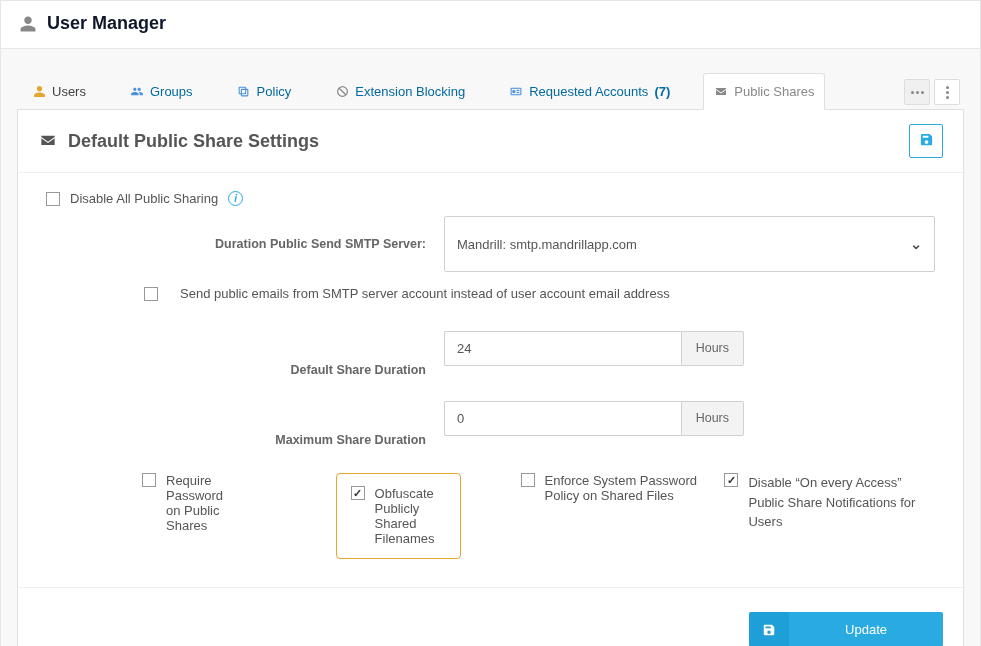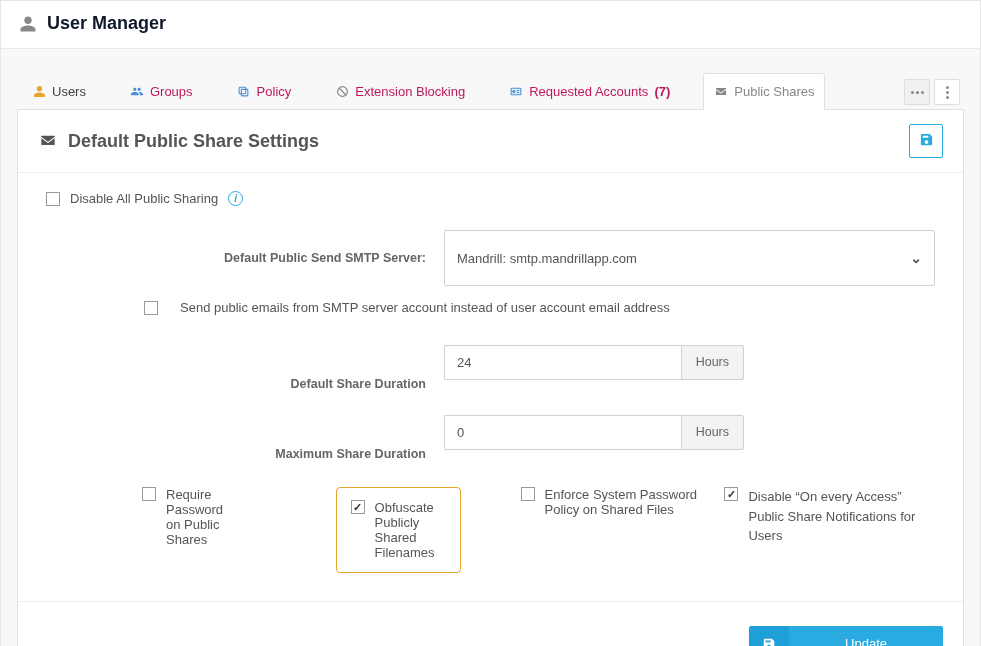--- a/index.html
+++ b/index.html
@@ -41,21 +41,21 @@
   .tabs {
     display: flex;
     gap: 22px;
     padding-left: 4px;
   }
   .tab {
     display: flex;
     align-items: center;
     gap: 6px;
     padding: 10px 10px 10px 10px;
-    color: #be185d;
+    color: #0369a1;
     font-size: 13px;
     cursor: pointer;
     border: 1px solid transparent;
     border-bottom: none;
   }
   .tab.active {
     background: #fff;
     color: #888;
     border: 1px solid #e0e0e0;
     border-bottom: 1px solid #fff;
@@ -104,21 +104,21 @@
     border: 1px solid #29abe2;
     background: #fff;
     display:flex; align-items:center; justify-content:center;
     border-radius: 2px;
     cursor: pointer;
   }
   .form {
     padding: 18px 28px 28px 28px;
     border-bottom: 1px solid #eee;
   }
-  .row { margin-bottom: 14px; }
+  .row { }
   .chk-row { display: flex; align-items: center; gap: 10px; }
   .chk {
     width: 14px; height: 14px;
     border: 1.5px solid #999;
     background: #fff;
     display: inline-flex; align-items:center; justify-content:center;
     flex-shrink: 0;
     cursor: pointer;
   }
   .chk.checked::after{
@@ -371,21 +371,21 @@
 
         <div class="row chk-row">
           <span class="chk"></span>
           <span>Disable All Public Sharing</span>
           <span class="info-icon">i</span>
         </div>
 
         <div style="height:10px"></div>
 
         <div class="field-row">
-          <div class="field-label">Default Public Send SMTP Server:</div>
+          <div class="field-label">Duration Public Send SMTP Server:</div>
           <div class="select-box">
             <span>Mandrill: smtp.mandrillapp.com</span>
             <span class="chev">⌄</span>
           </div>
         </div>
 
         <div class="indented-chk">
           <span class="chk"></span>
           <span>Send public emails from SMTP server account instead of user account email address</span>
         </div>

